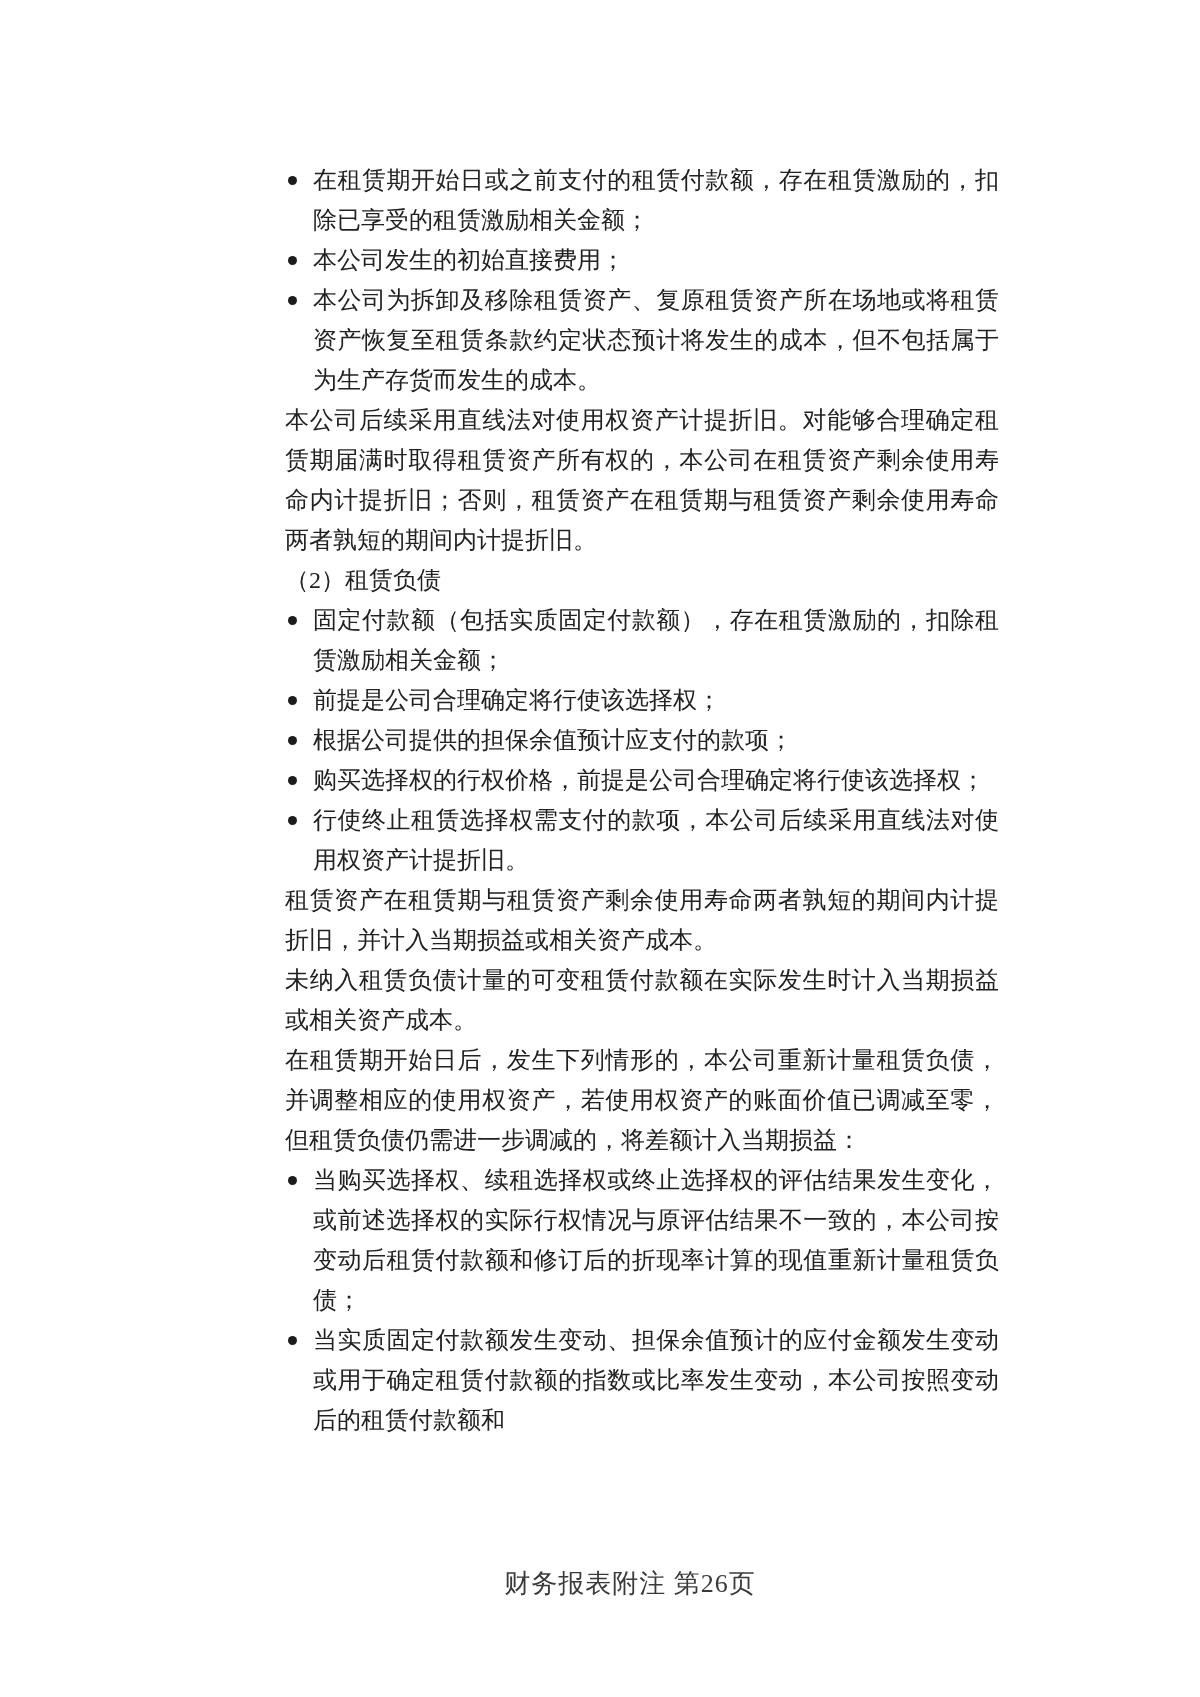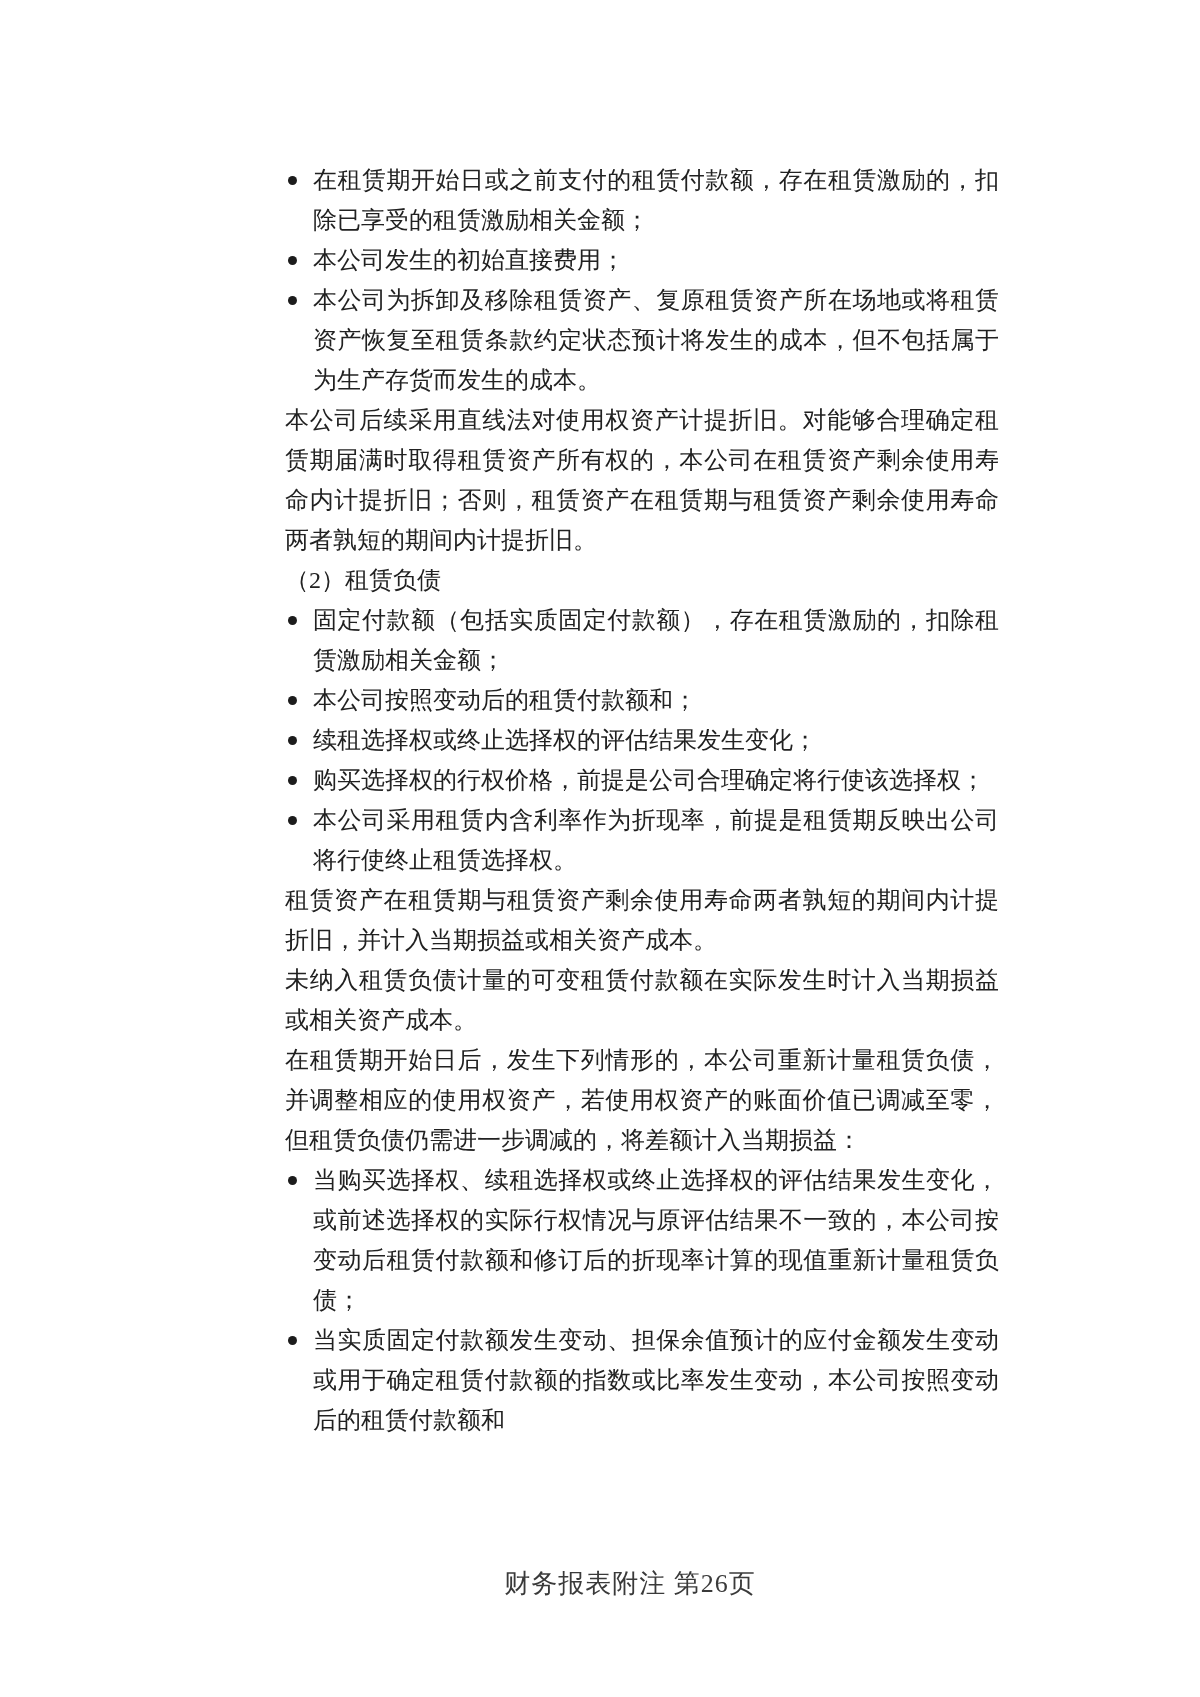--- a/index.html
+++ b/index.html
@@ -61,24 +61,24 @@
 <body>
 
 <div class="page" style="background: rgb(255, 255, 255); color: rgb(33, 33, 33);">
   <div class="content">
       <div class="block bullet"><span class="marker"></span><span>在租赁期开始日或之前支付的租赁付款额，存在租赁激励的，扣除已享受的租赁激励相关金额；</span></div>
       <div class="block bullet"><span class="marker"></span><span>本公司发生的初始直接费用；</span></div>
       <div class="block bullet"><span class="marker"></span><span>本公司为拆卸及移除租赁资产、复原租赁资产所在场地或将租赁资产恢复至租赁条款约定状态预计将发生的成本，但不包括属于为生产存货而发生的成本。</span></div>
       <div class="block paragraph"><span>本公司后续采用直线法对使用权资产计提折旧。对能够合理确定租赁期届满时取得租赁资产所有权的，本公司在租赁资产剩余使用寿命内计提折旧；否则，租赁资产在租赁期与租赁资产剩余使用寿命两者孰短的期间内计提折旧。</span></div>
       <div class="block heading"><span>（2）租赁负债</span></div>
       <div class="block bullet"><span class="marker"></span><span>固定付款额（包括实质固定付款额），存在租赁激励的，扣除租赁激励相关金额；</span></div>
-      <div class="block bullet"><span class="marker"></span><span>本公司按照变动后的租赁付款额和；</span></div>
-      <div class="block bullet"><span class="marker"></span><span>续租选择权或终止选择权的评估结果发生变化；</span></div>
+      <div class="block bullet"><span class="marker"></span><span>前提是公司合理确定将行使该选择权；</span></div>
+      <div class="block bullet"><span class="marker"></span><span>根据公司提供的担保余值预计应支付的款项；</span></div>
       <div class="block bullet"><span class="marker"></span><span>购买选择权的行权价格，前提是公司合理确定将行使该选择权；</span></div>
-      <div class="block bullet"><span class="marker"></span><span>本公司采用租赁内含利率作为折现率，前提是租赁期反映出公司将行使终止租赁选择权。</span></div>
+      <div class="block bullet"><span class="marker"></span><span>行使终止租赁选择权需支付的款项，本公司后续采用直线法对使用权资产计提折旧。</span></div>
       <div class="block paragraph"><span>租赁资产在租赁期与租赁资产剩余使用寿命两者孰短的期间内计提折旧，并计入当期损益或相关资产成本。</span></div>
       <div class="block paragraph"><span>未纳入租赁负债计量的可变租赁付款额在实际发生时计入当期损益或相关资产成本。</span></div>
       <div class="block paragraph"><span>在租赁期开始日后，发生下列情形的，本公司重新计量租赁负债，并调整相应的使用权资产，若使用权资产的账面价值已调减至零，但租赁负债仍需进一步调减的，将差额计入当期损益：</span></div>
       <div class="block bullet"><span class="marker"></span><span>当购买选择权、续租选择权或终止选择权的评估结果发生变化，或前述选择权的实际行权情况与原评估结果不一致的，本公司按变动后租赁付款额和修订后的折现率计算的现值重新计量租赁负债；</span></div>
       <div class="block bullet"><span class="marker"></span><span>当实质固定付款额发生变动、担保余值预计的应付金额发生变动或用于确定租赁付款额的指数或比率发生变动，本公司按照变动后的租赁付款额和</span></div>
     </div>
   <div class="footer">财务报表附注  第26页</div>
 </div>
 
 </body></html>

